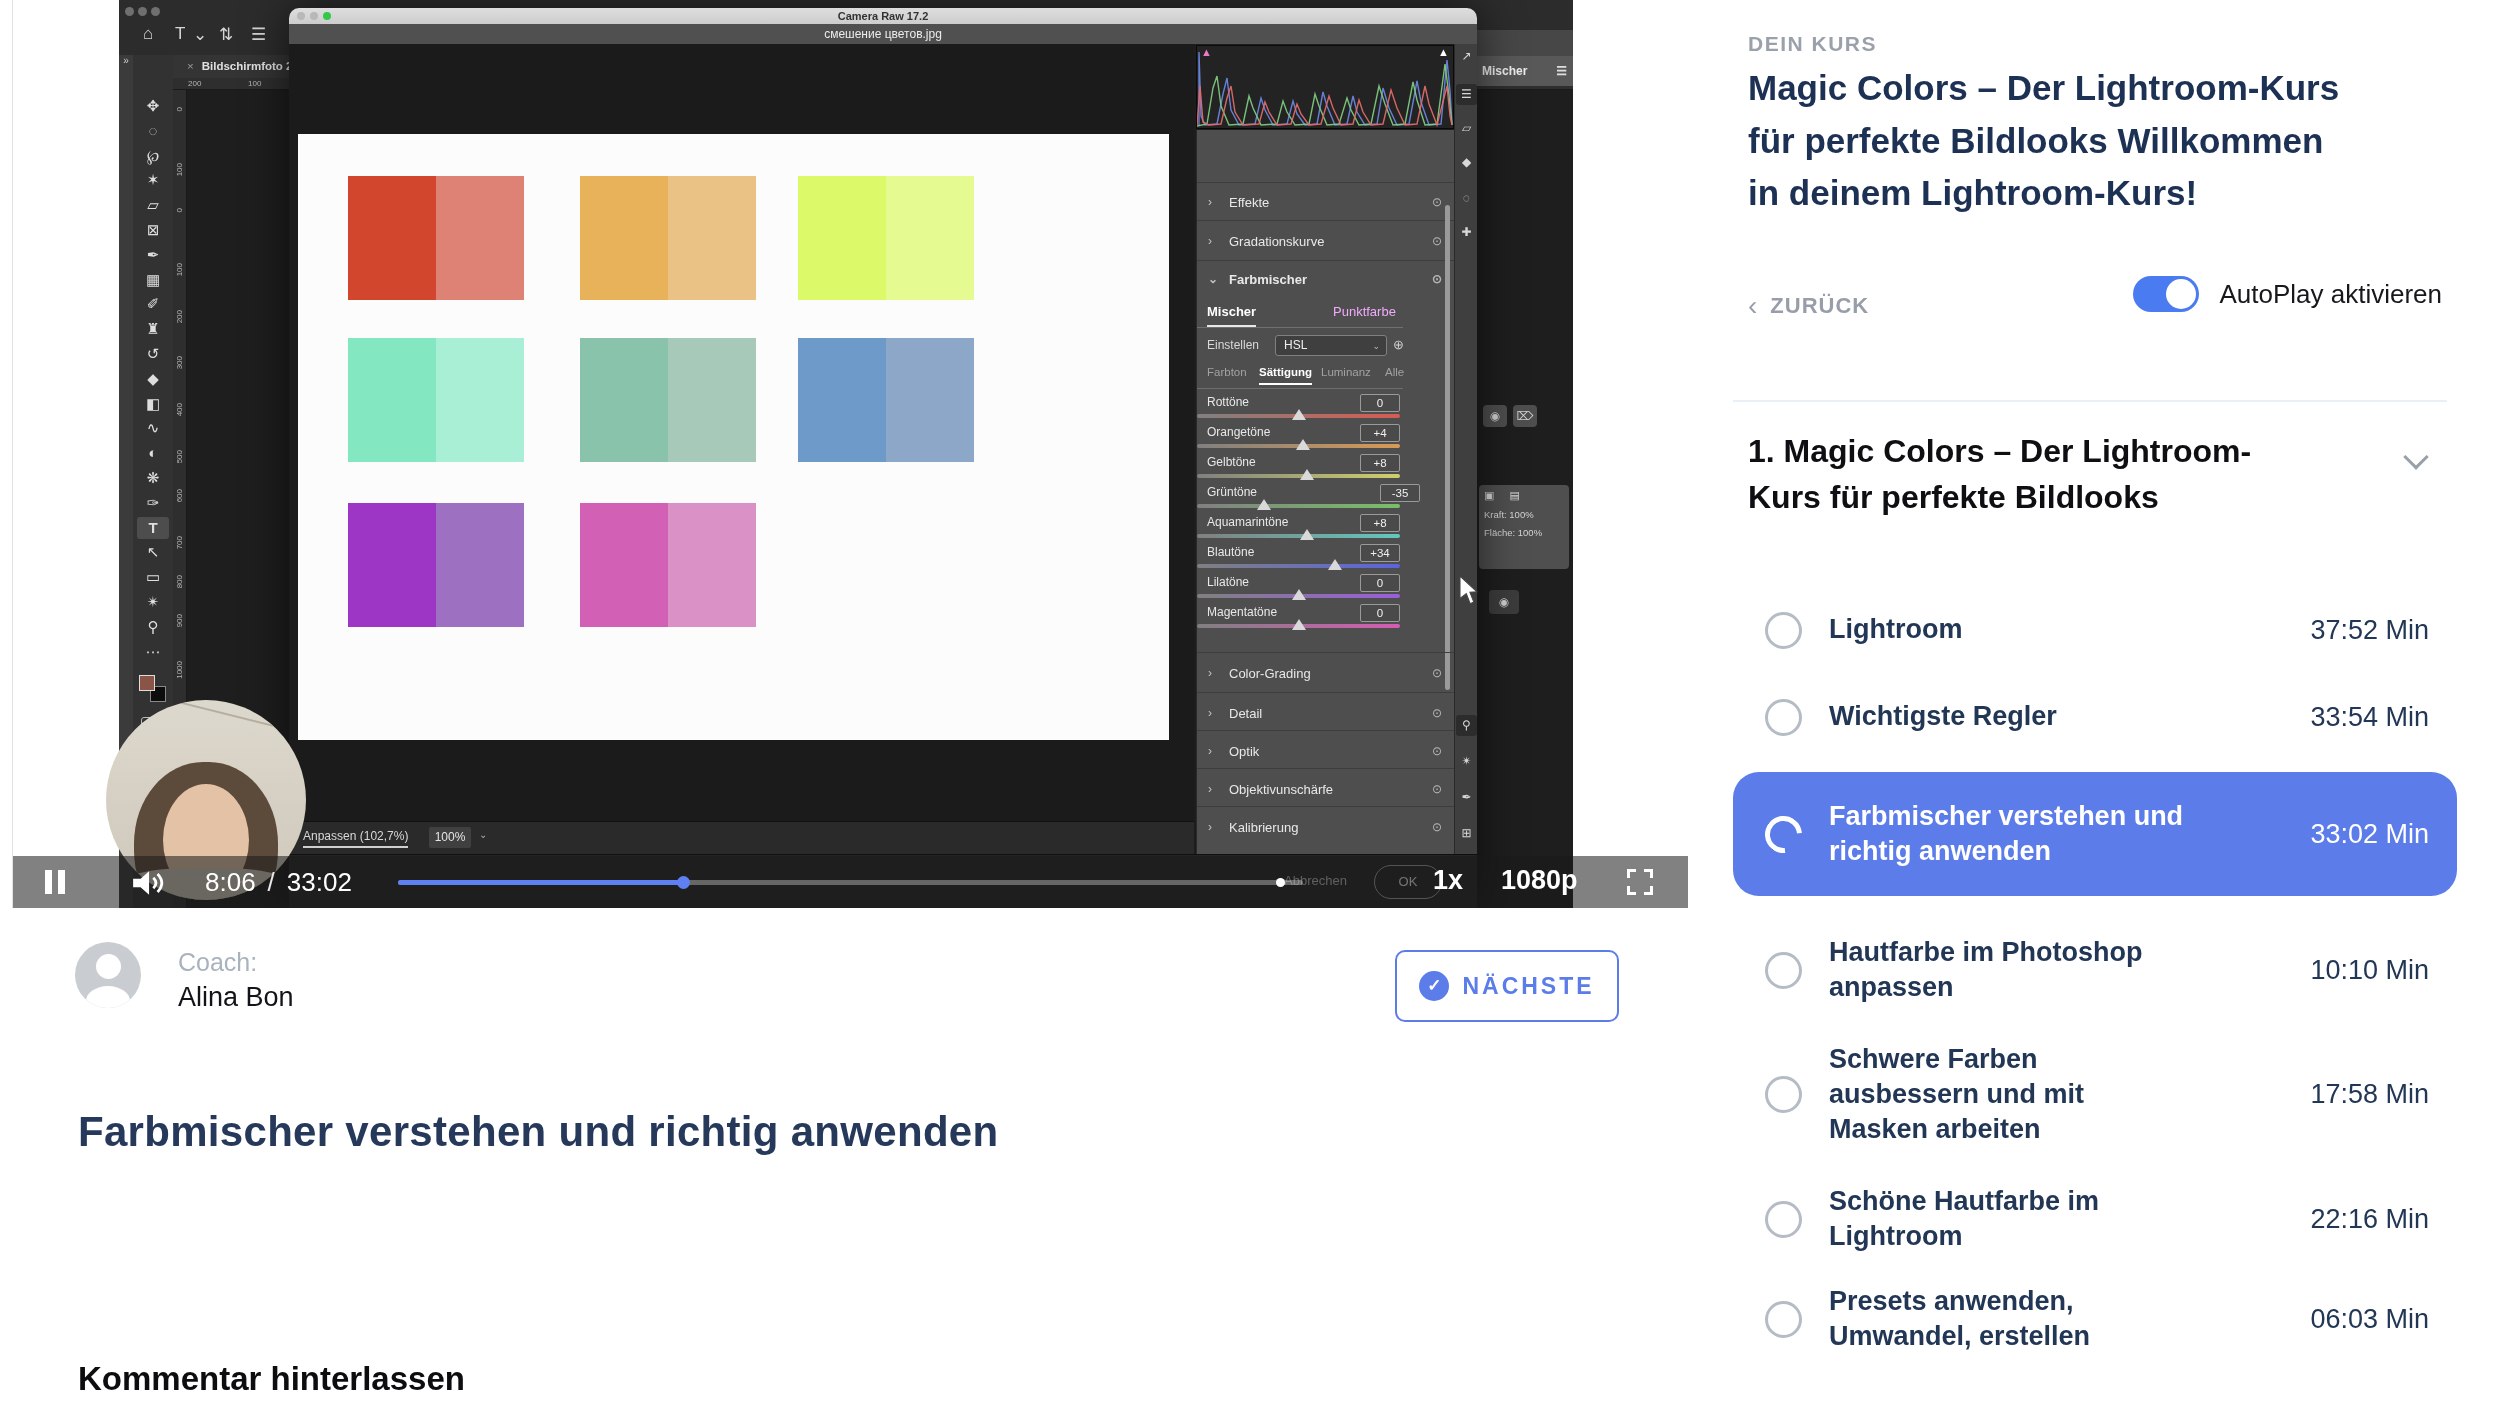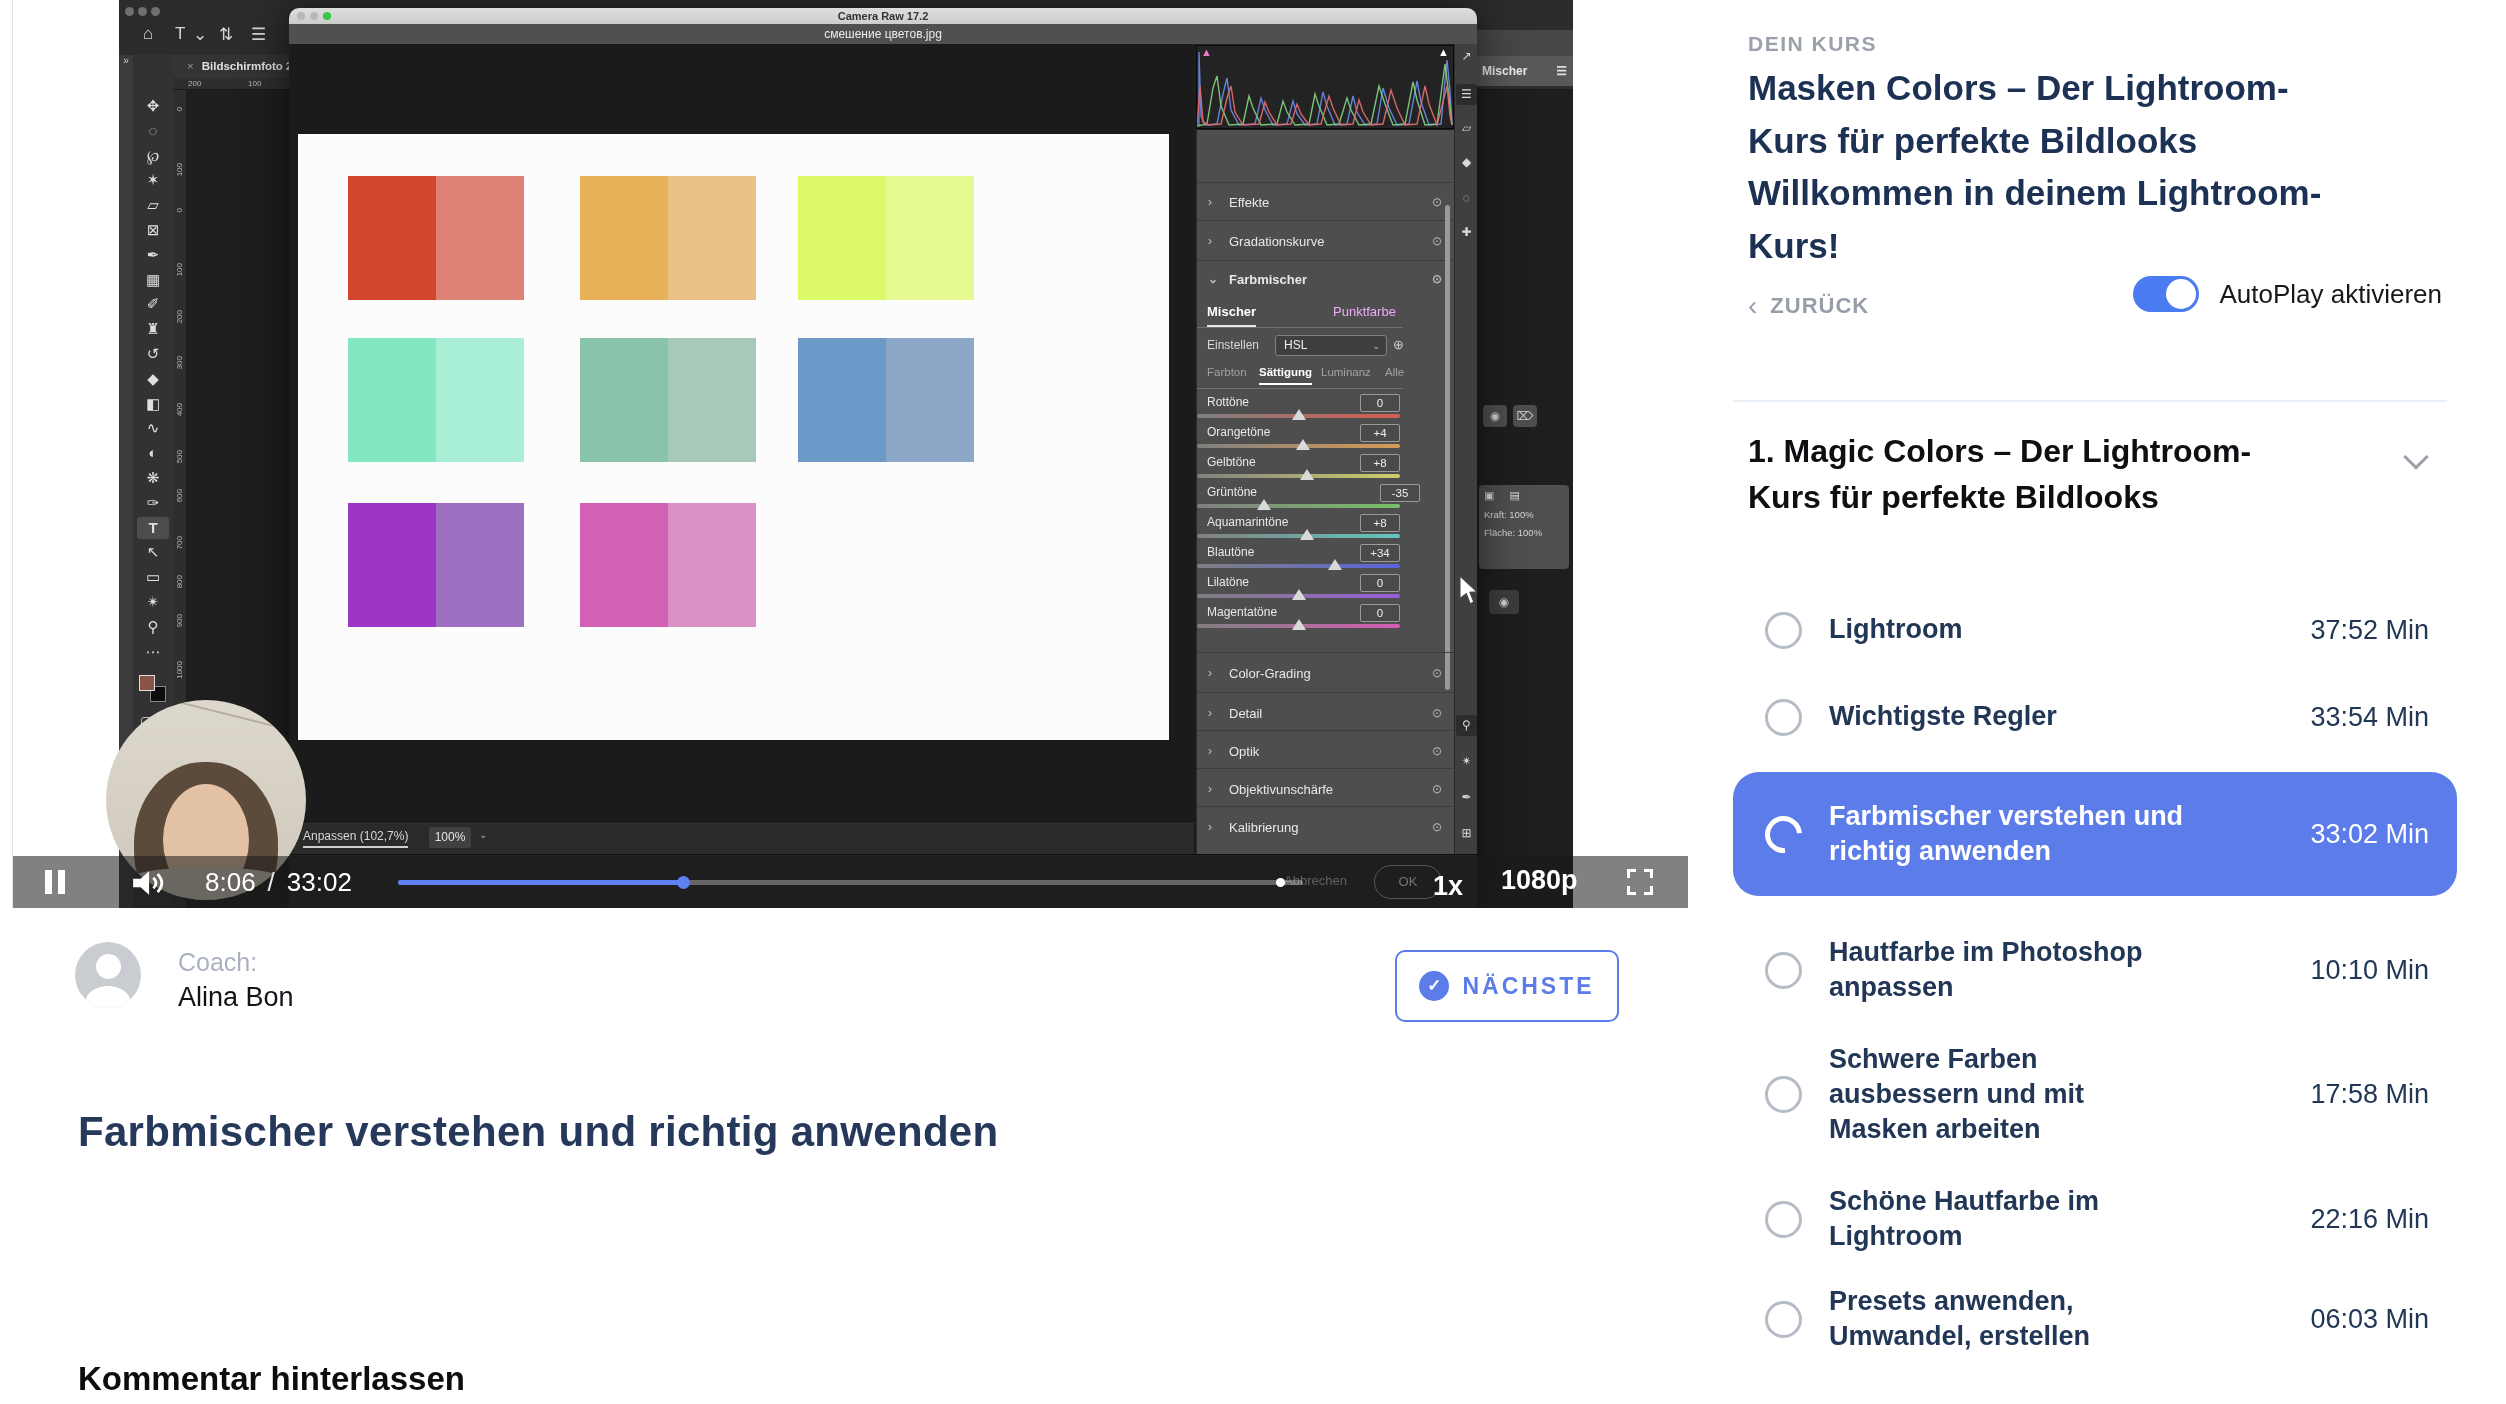--- a/index.html
+++ b/index.html
@@ -151,21 +151,21 @@
   .pause i { position:absolute; top:0; width:7px; height:24px; background:#fff; }
   .pause i:first-child { left:2px; } .pause i:last-child { left:15px; }
   .vol { position:absolute; left:118px; top:12px; }
   .time { position:absolute; left:180px; top:11px; color:#fff; font-size:26px;margin-left:12px; }
   .time .sep { margin:0 12px; color:#e8e8e8; }
   .prog { position:absolute; left:385px; top:24px; width:905px; height:5px;
           background:rgba(255,255,255,0.32); border-radius:3px; }
   .prog .fill { position:absolute; left:0; top:0; height:5px; background:#5f80f2; border-radius:3px; }
   .prog .dot { position:absolute; top:-4px; width:13px; height:13px; border-radius:50%; background:#5f80f2; }
   .prog .mark { position:absolute; top:-2px; width:9px; height:9px; border-radius:50%; background:#fff; }
-  .speed { position:absolute; left:1420px; top:15px; color:#fff; font-size:27px; font-weight:bold; }
+  .speed { position:absolute; left:1420px; top:9px; color:#fff; font-size:27px; font-weight:bold; }
   .quality { position:absolute; left:1488px; top:9px; color:#fff; font-size:27px; font-weight:bold; }
   .fs { position:absolute; left:1614px; top:13px; width:26px; height:26px; }
   .fs i { position:absolute; width:9px; height:9px; border:0 solid #fff; }
   .fs .tl { left:0; top:0; border-left-width:3px; border-top-width:3px; }
   .fs .tr { right:0; top:0; border-right-width:3px; border-top-width:3px; }
   .fs .bl { left:0; bottom:0; border-left-width:3px; border-bottom-width:3px; }
   .fs .br { right:0; bottom:0; border-right-width:3px; border-bottom-width:3px; }
 
   
   .coach-avatar { position:absolute; left:75px; top:942px; width:66px; height:66px; border-radius:50%;
@@ -544,21 +544,21 @@
   <div class="next-btn">
     <span class="chk">✓</span>
     <span class="lb" id="next-label">NÄCHSTE</span>
   </div>
 
   <h1 class="lesson-heading">Farbmischer verstehen und richtig anwenden</h1>
   <div class="comment-label">Kommentar hinterlassen</div>
 
   <aside class="sidebar">
     <div class="kicker">DEIN KURS</div>
-    <div class="course-title">Masken Colors – Der Lightroom-Kurs für perfekte Bildlooks Willkommen in deinem Lightroom-Kurs!</div>
+    <div class="course-title">Magic Colors – Der Lightroom-Kurs für perfekte Bildlooks Willkommen in deinem Lightroom-Kurs!</div>
 
     <div class="back-link">
       <span class="c">‹</span><span>ZURÜCK</span>
     </div>
     <div class="toggle-group">
       <div class="toggle">
           <div class="knob"></div>
         </div>
       <div class="autoplay-label">AutoPlay aktivieren</div>
     </div>

